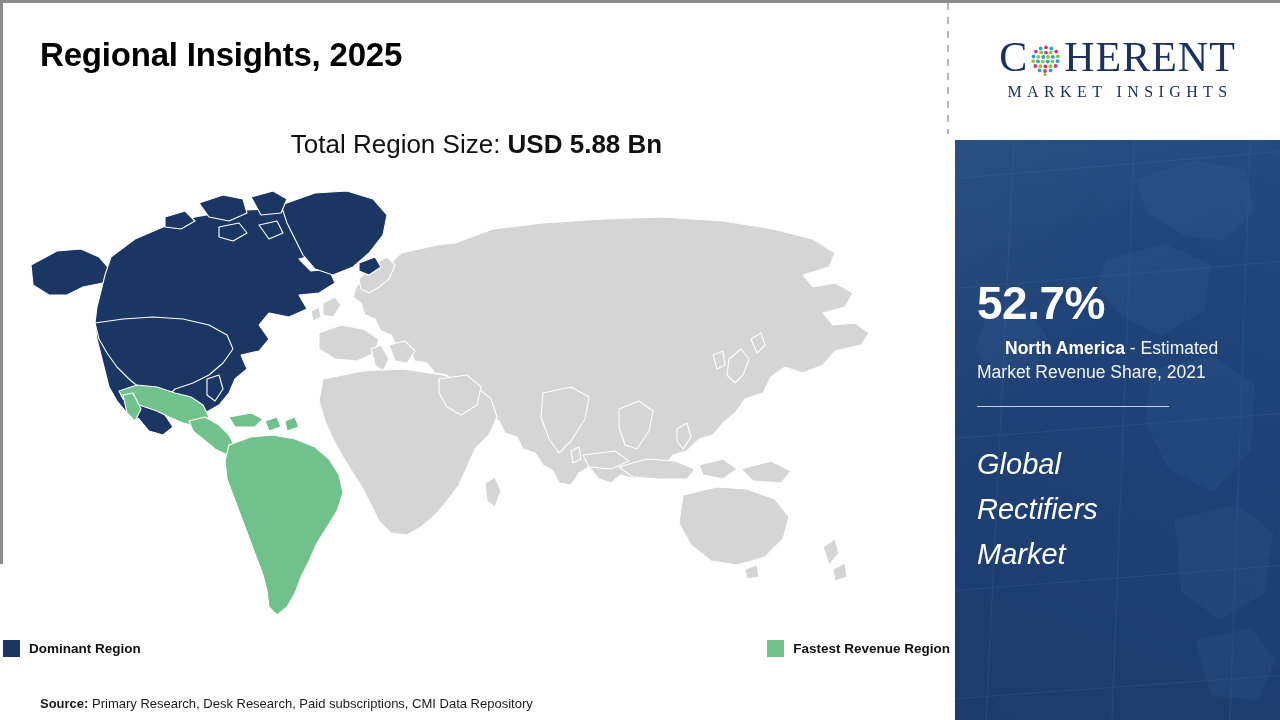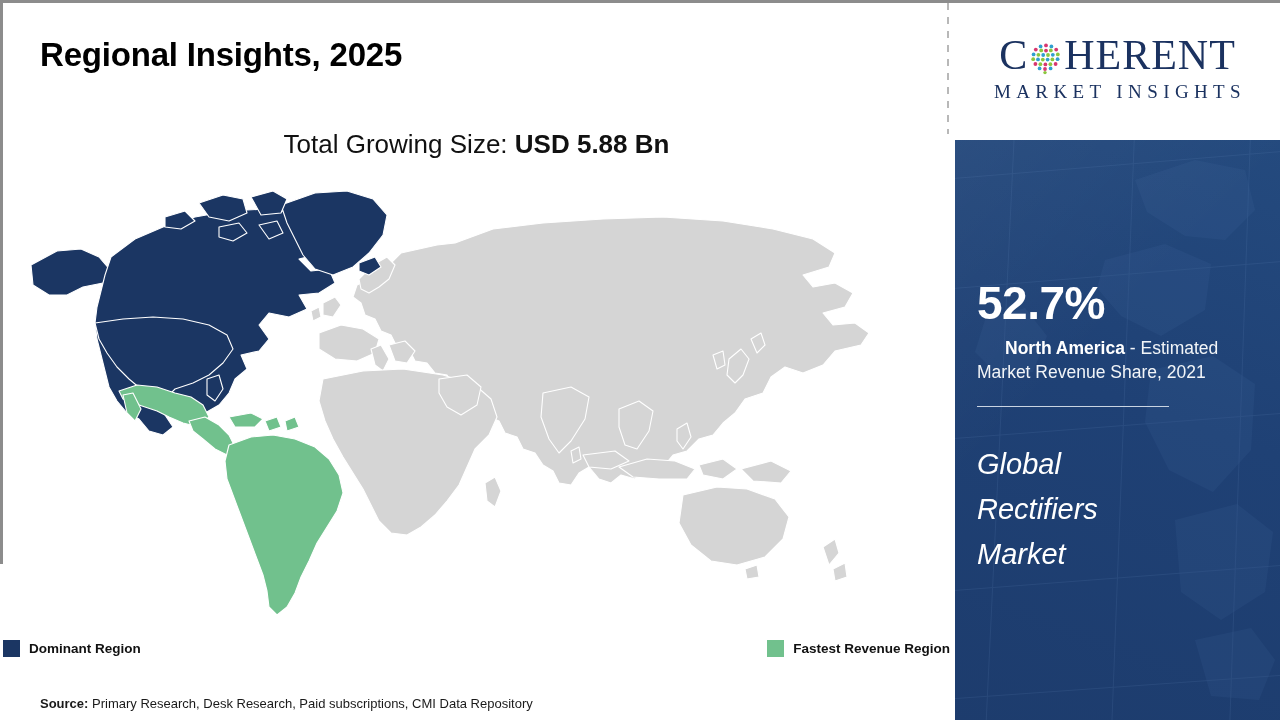--- a/index.html
+++ b/index.html
@@ -81,21 +81,21 @@
     font-family:"Liberation Serif", serif;
     font-size:42px; color:#1b3260; letter-spacing:1px;
     line-height:1;
   }
   #logo-globe{
     display:inline-block; width:34px; height:34px;
     margin:0 1px; position:relative; top:2px;
   }
   #logo-subtitle{
     font-family:"Liberation Serif", serif;
-    font-size:19px; color:#1b3260; letter-spacing:5.4px;
+    font-size:16px; color:#1b3260; letter-spacing:5.4px;
     margin-top:5px; padding-left:5px;
   }
 
   
   #stats-panel{
     position:absolute; left:952px; top:137px;
     width:325px; height:586px;
     background:
       linear-gradient(135deg, rgba(255,255,255,0.045) 0%, rgba(255,255,255,0) 38%),
       linear-gradient(200deg, #244a7e 0%, #1f4175 45%, #1d3c6d 100%);
@@ -134,21 +134,21 @@
 </head>
 <body>
 
 <div id="root">
 
   <div id="left-panel">
 
     <div id="page-title">Regional Insights, 2025</div>
 
     <div id="market-size-line">
-      <span class="msl-prefix">Total Growing Size: </span><span class="msl-value">USD 5.88 Bn</span>
+      <span class="msl-prefix">Total Region Size: </span><span class="msl-value">USD 5.88 Bn</span>
     </div>
 
     <div id="map-wrap">
       <svg viewBox="0 0 900 440" xmlns="http://www.w3.org/2000/svg" aria-hidden="true">
         <g stroke="#ffffff" stroke-width="1.1" stroke-linejoin="round">
 
           <g fill="#d5d5d5">
 
             <path d="M432 60 L470 46 L520 40 L580 36 L640 34 L700 38 L750 46 L790 56 L812 70
                      L806 84 L780 92 L790 104 L812 100 L830 110 L822 124 L800 130 L810 142

